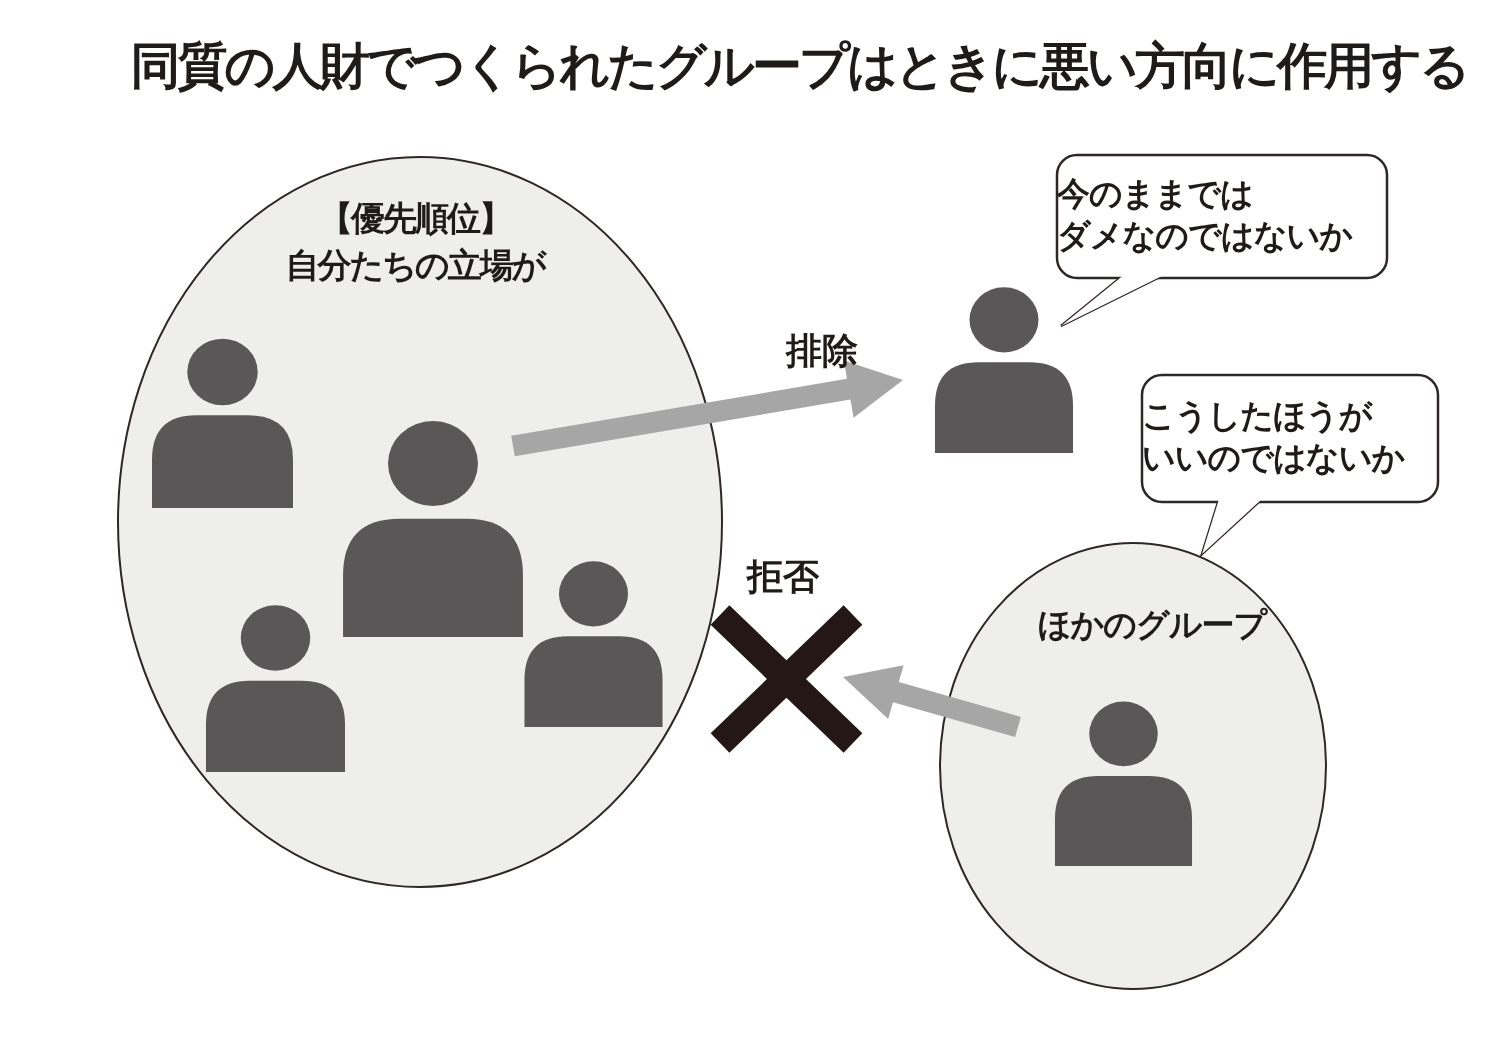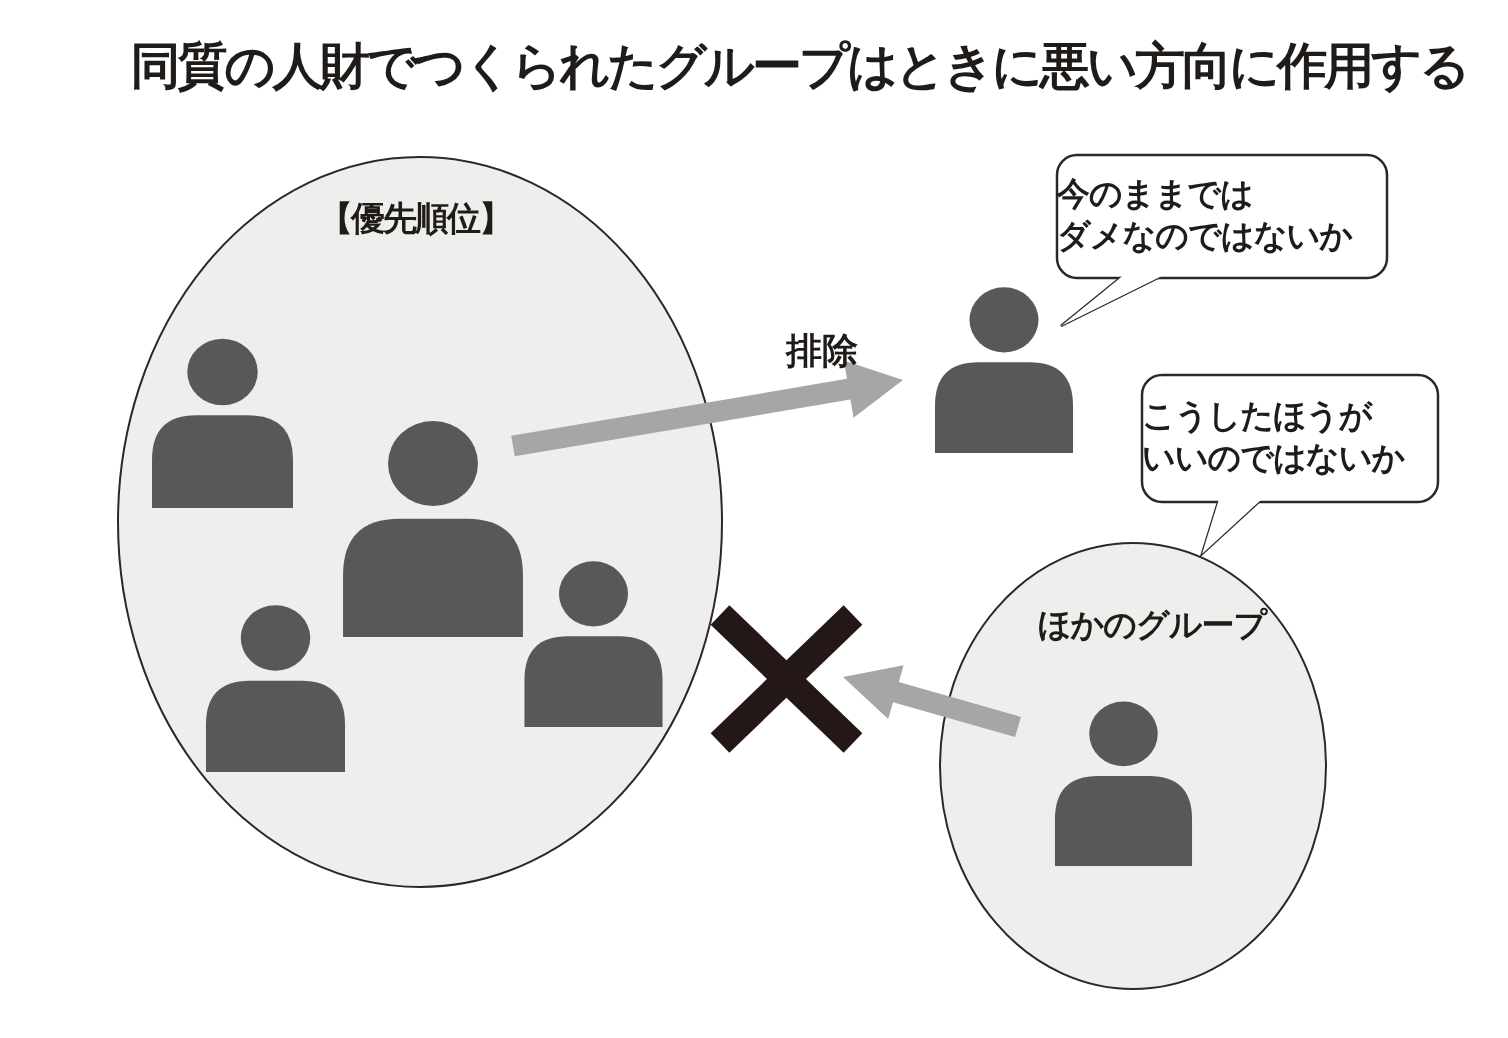--- a/index.html
+++ b/index.html
@@ -120,23 +120,25 @@
       <polygon points="1219,499 1202,554 1262,499" fill="#ffffff" stroke="#2f2725" stroke-width="2.5"></polygon>
       <rect x="1142" y="375" width="296" height="127" rx="20" ry="20" fill="#ffffff" stroke="#2f2725" stroke-width="2.5"></rect>
       <polygon points="1219,499 1202,554 1262,499" fill="#ffffff"></polygon>
     </g>
   </svg>
 
   <div id="title" class="txt">同質の人財でつくられたグループはときに悪い方向に作用する</div>
 
   <div id="priority-text" class="txt">
     <div>【優先順位】</div>
+    <div>自分たちの立場が</div>
   </div>
 
   <div id="exclude-label" class="txt">排除</div>
+  <div id="reject-label" class="txt">拒否</div>
   <div id="other-group-label" class="txt">ほかのグループ</div>
 
   <div id="bubble1-text" class="bubble-text">
     <div>今のままでは</div>
     <div>ダメなのではないか</div>
   </div>
 
   <div id="bubble2-text" class="bubble-text">
     <div>こうしたほうが</div>
     <div>いいのではないか</div>

